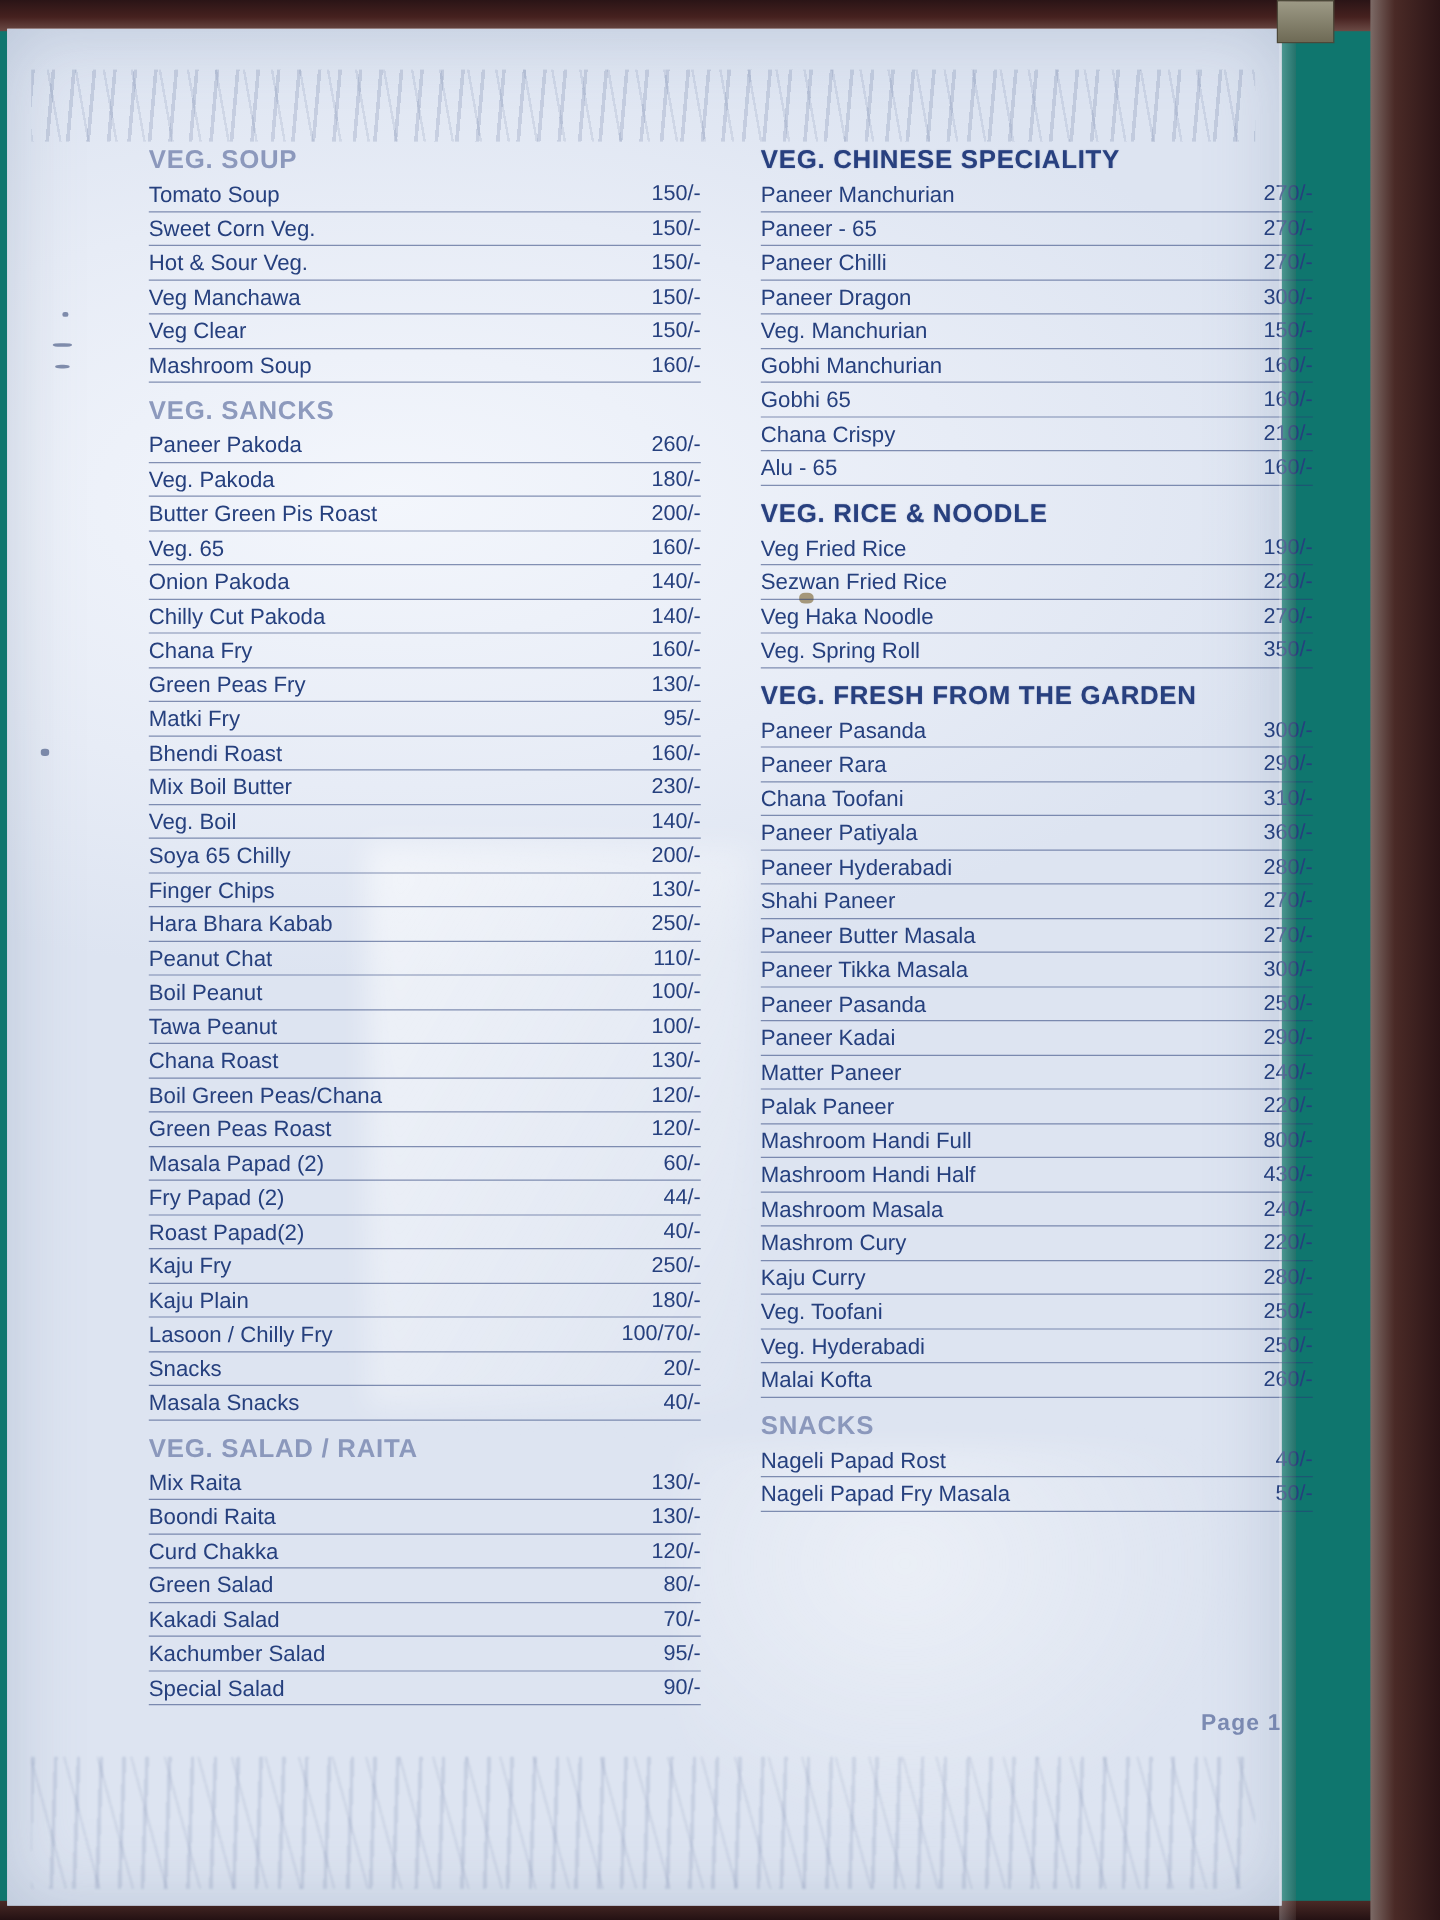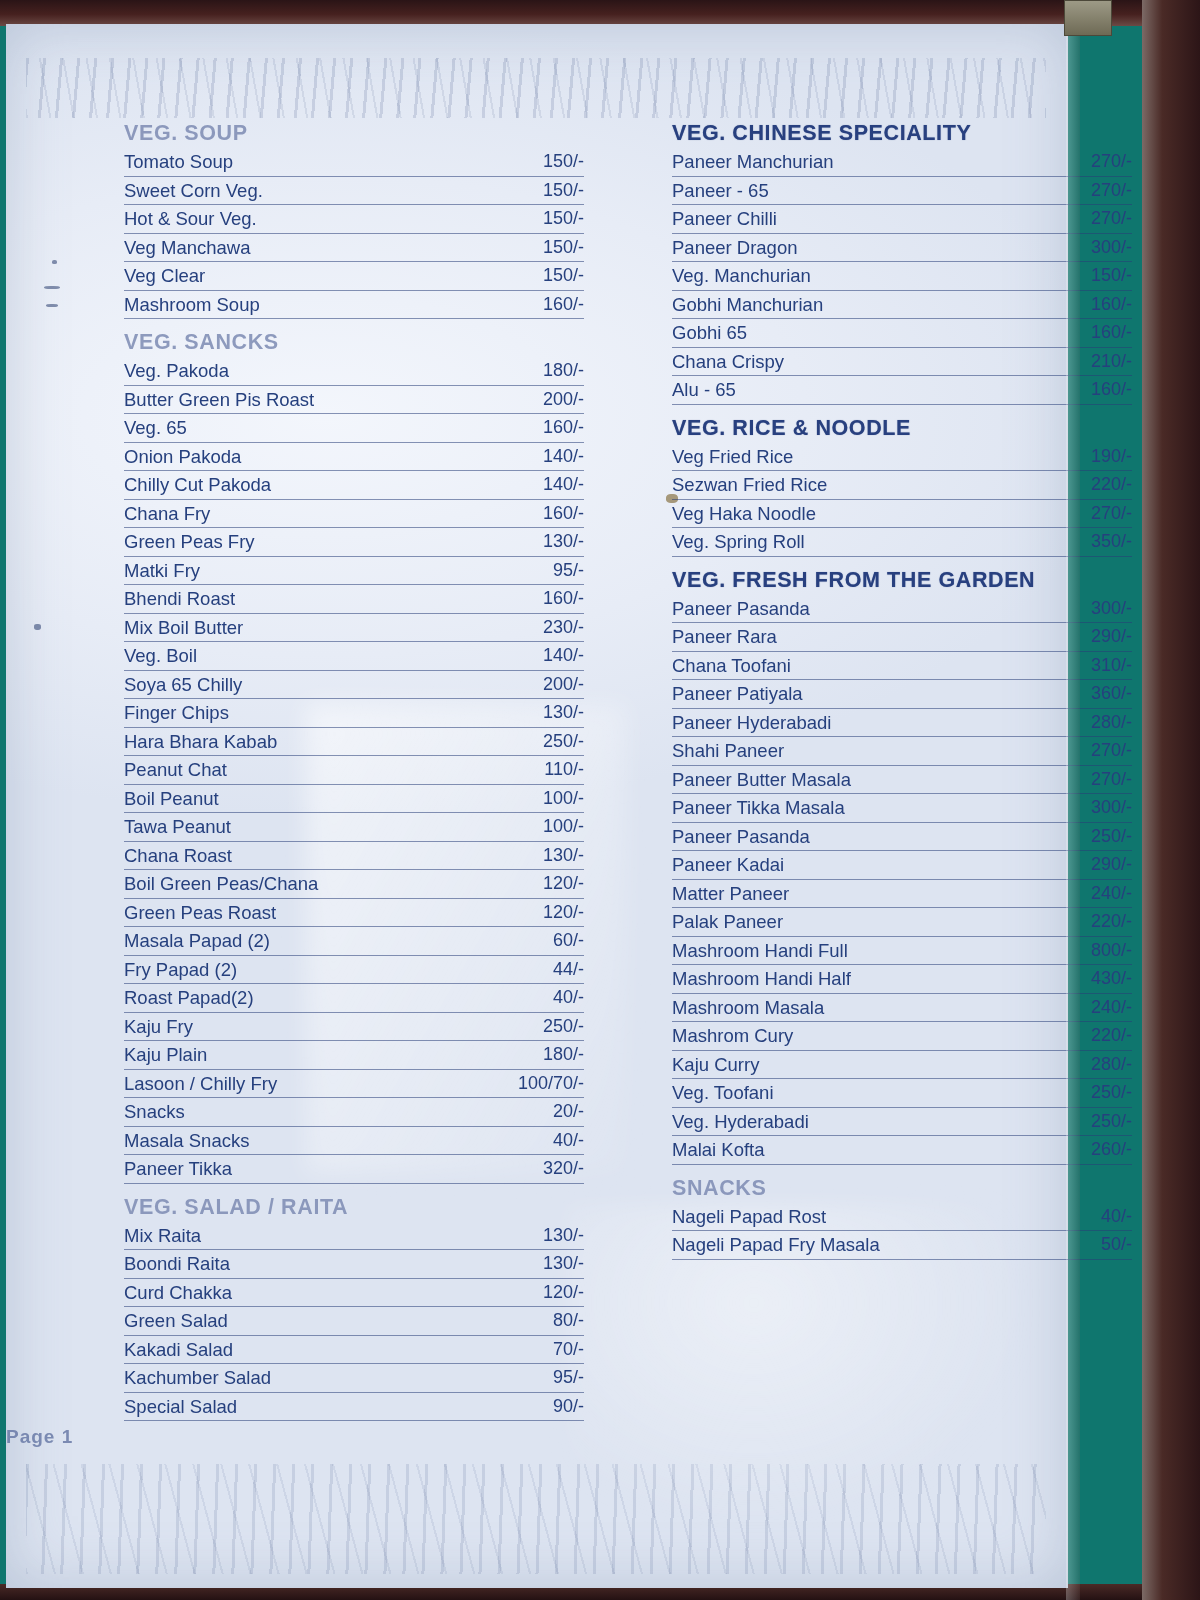--- a/index.html
+++ b/index.html
@@ -108,21 +108,21 @@
     border-radius: 40%;
     pointer-events: none;
   }
 
   
   .col {
     position: absolute;
     top: 96px;
   }
   .col-left  { left: 118px;  width: 460px; }
-  .col-right { left: 666px;  width: 460px; }
+  .col-right { left: 628px;  width: 460px; }
 
   .section-title {
     font-size: 21.5px;
     font-weight: bold;
     letter-spacing: 0.6px;
     color: #28407f;
     margin: 10px 0 2px 0;
     line-height: 26px;
     text-shadow: 0 0 1px rgba(40,64,127,0.5);
   }
@@ -151,21 +151,21 @@
     position: absolute;
     right: 0;
     top: 0;
     font-size: 18px;
   }
 
   .page-label {
     position: absolute;
     left: 0; right: 0;
     top: 1402px;
-    text-align: left;
+    text-align: right;
     font-size: 19px;
     color: #5b6d9e;
     letter-spacing: 1px;
     font-weight: bold;
     opacity: .75;
   }
 </style>
 </head>
 <body>
 
@@ -208,20 +208,24 @@
         <div class="row">
           <span class="name">Veg Clear</span>
           <span class="price">150/-</span>
         </div>
         <div class="row">
           <span class="name">Mashroom Soup</span>
           <span class="price">160/-</span>
         </div>
         <div class="section-title faded">VEG. SANCKS</div>
         <div class="row">
+          <span class="name">Paneer Pakoda</span>
+          <span class="price">260/-</span>
+        </div>
+        <div class="row">
           <span class="name">Veg. Pakoda</span>
           <span class="price">180/-</span>
         </div>
         <div class="row">
           <span class="name">Butter Green Pis Roast</span>
           <span class="price">200/-</span>
         </div>
         <div class="row">
           <span class="name">Veg. 65</span>
           <span class="price">160/-</span>
@@ -318,24 +322,20 @@
           <span class="name">Lasoon / Chilly Fry</span>
           <span class="price">100/70/-</span>
         </div>
         <div class="row">
           <span class="name">Snacks</span>
           <span class="price">20/-</span>
         </div>
         <div class="row">
           <span class="name">Masala Snacks</span>
           <span class="price">40/-</span>
-        </div>
-        <div class="row">
-          <span class="name">Paneer Tikka</span>
-          <span class="price">320/-</span>
         </div>
         <div class="section-title faded">VEG. SALAD / RAITA</div>
         <div class="row">
           <span class="name">Mix Raita</span>
           <span class="price">130/-</span>
         </div>
         <div class="row">
           <span class="name">Boondi Raita</span>
           <span class="price">130/-</span>
         </div>

